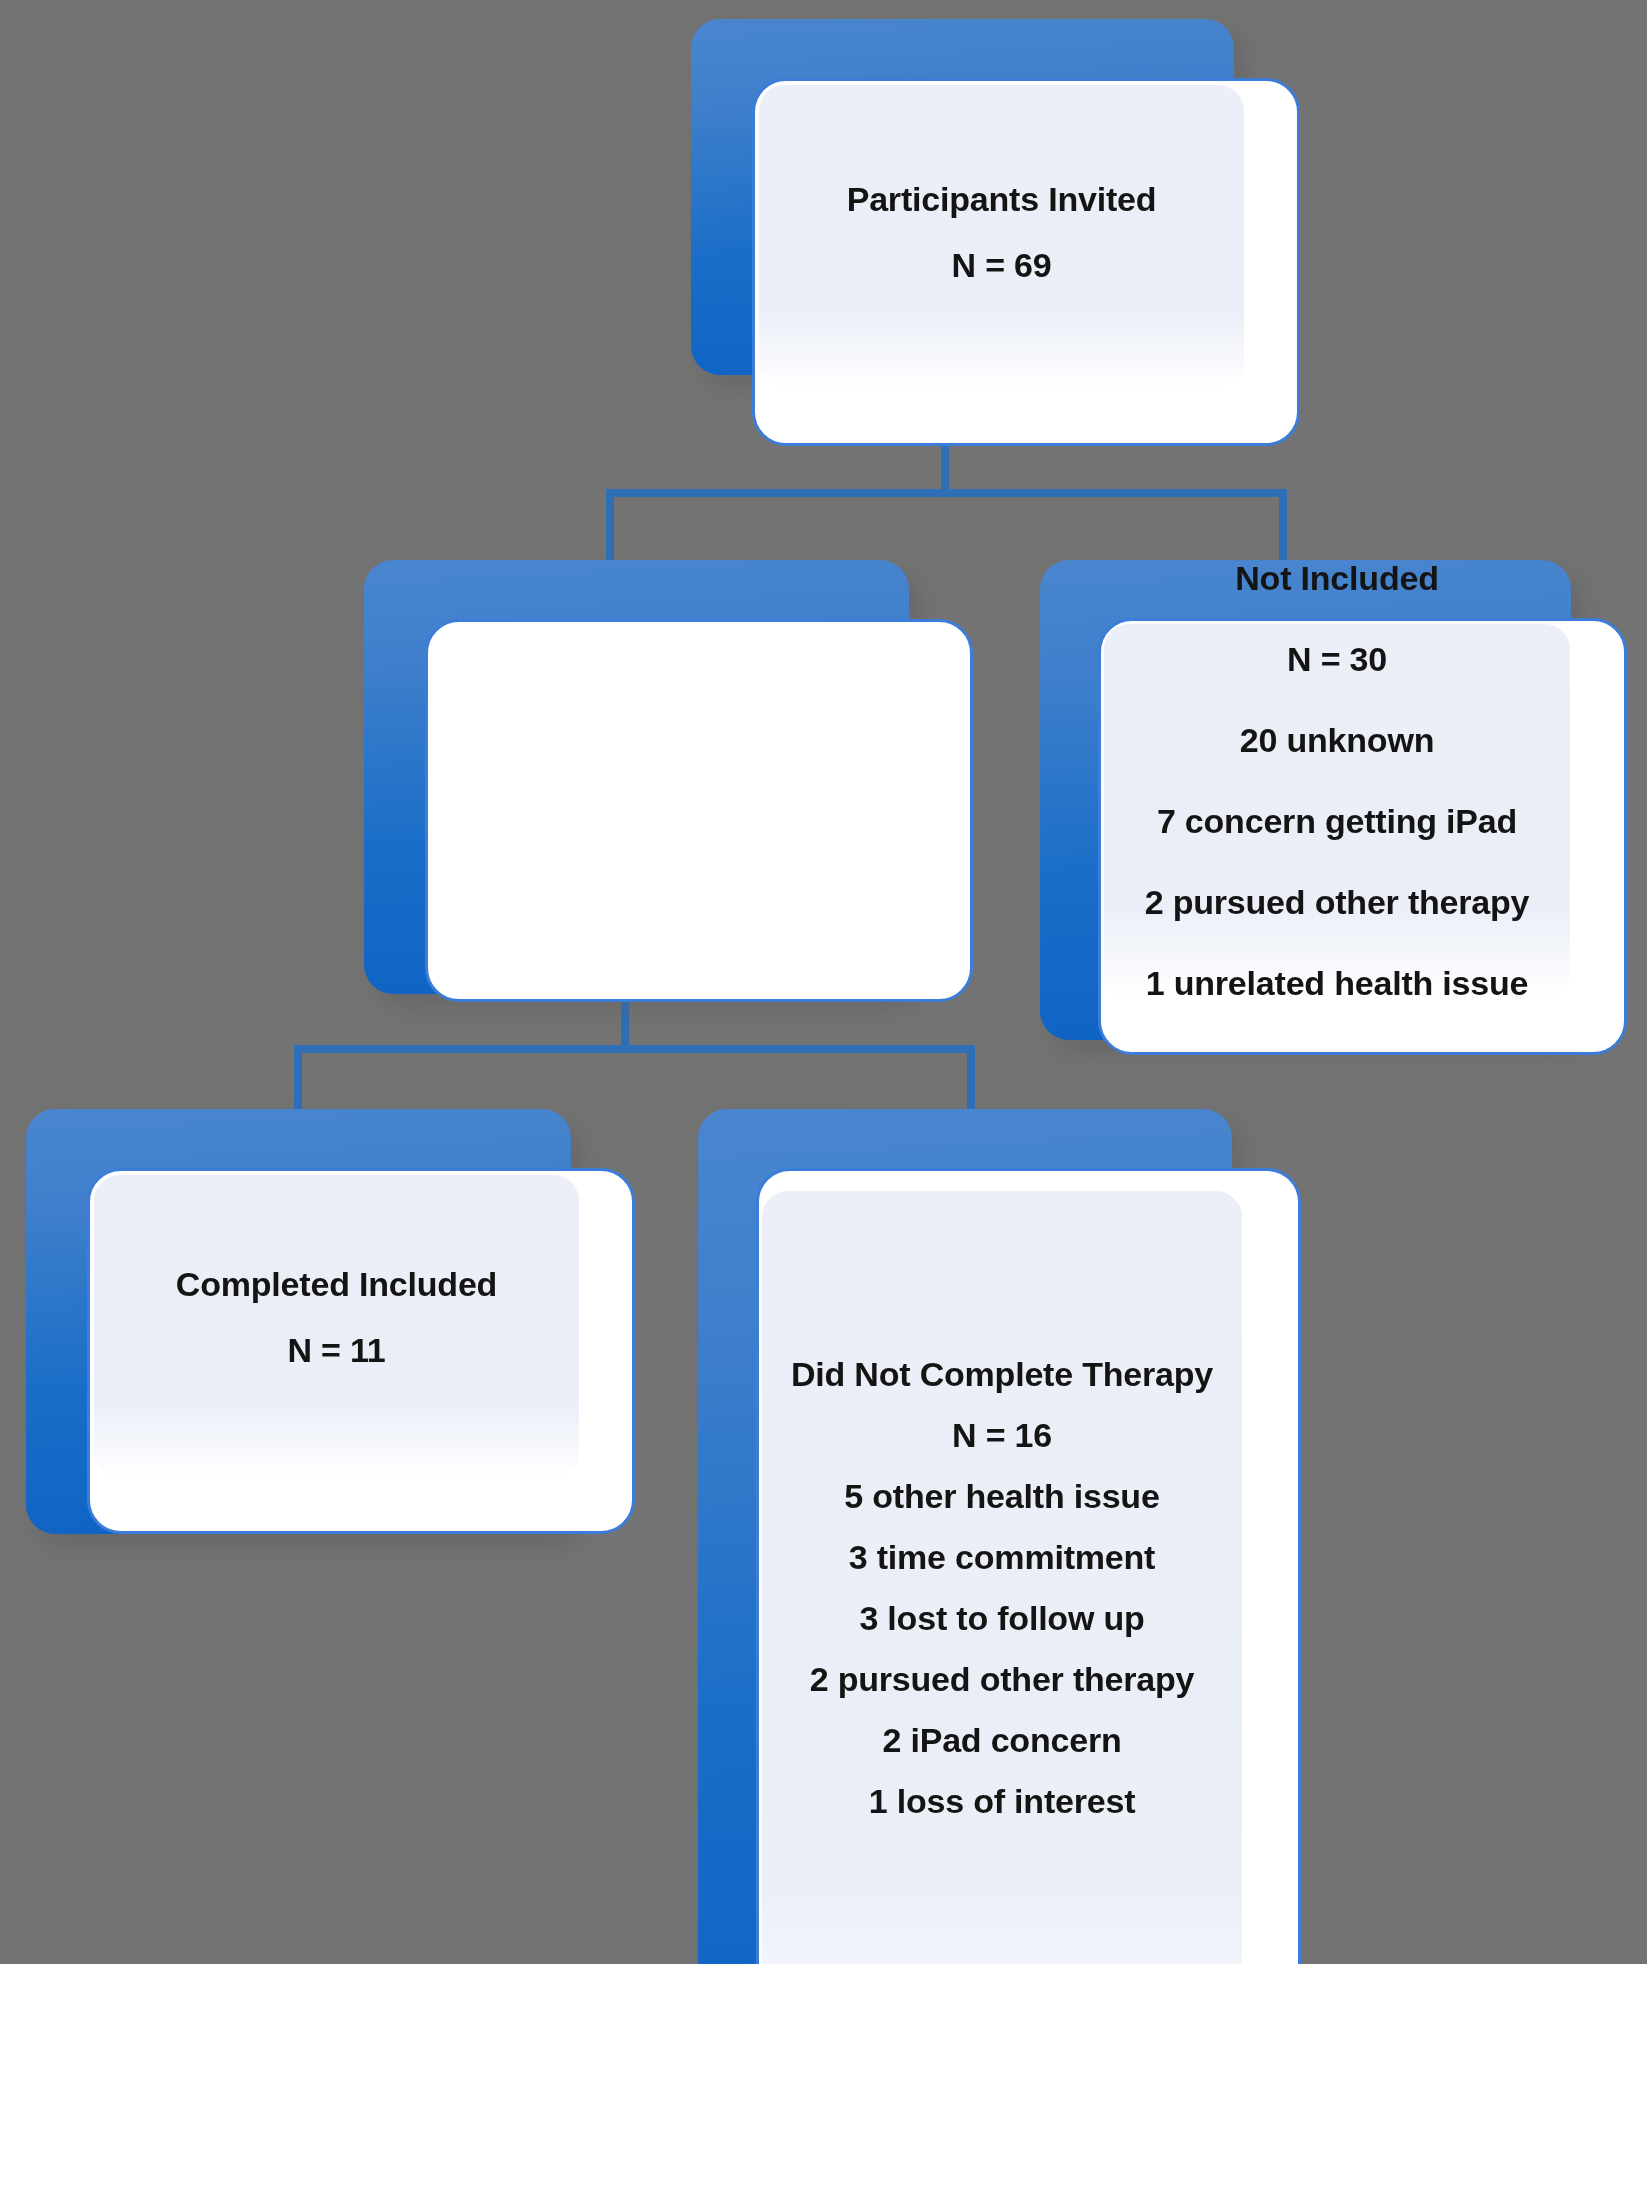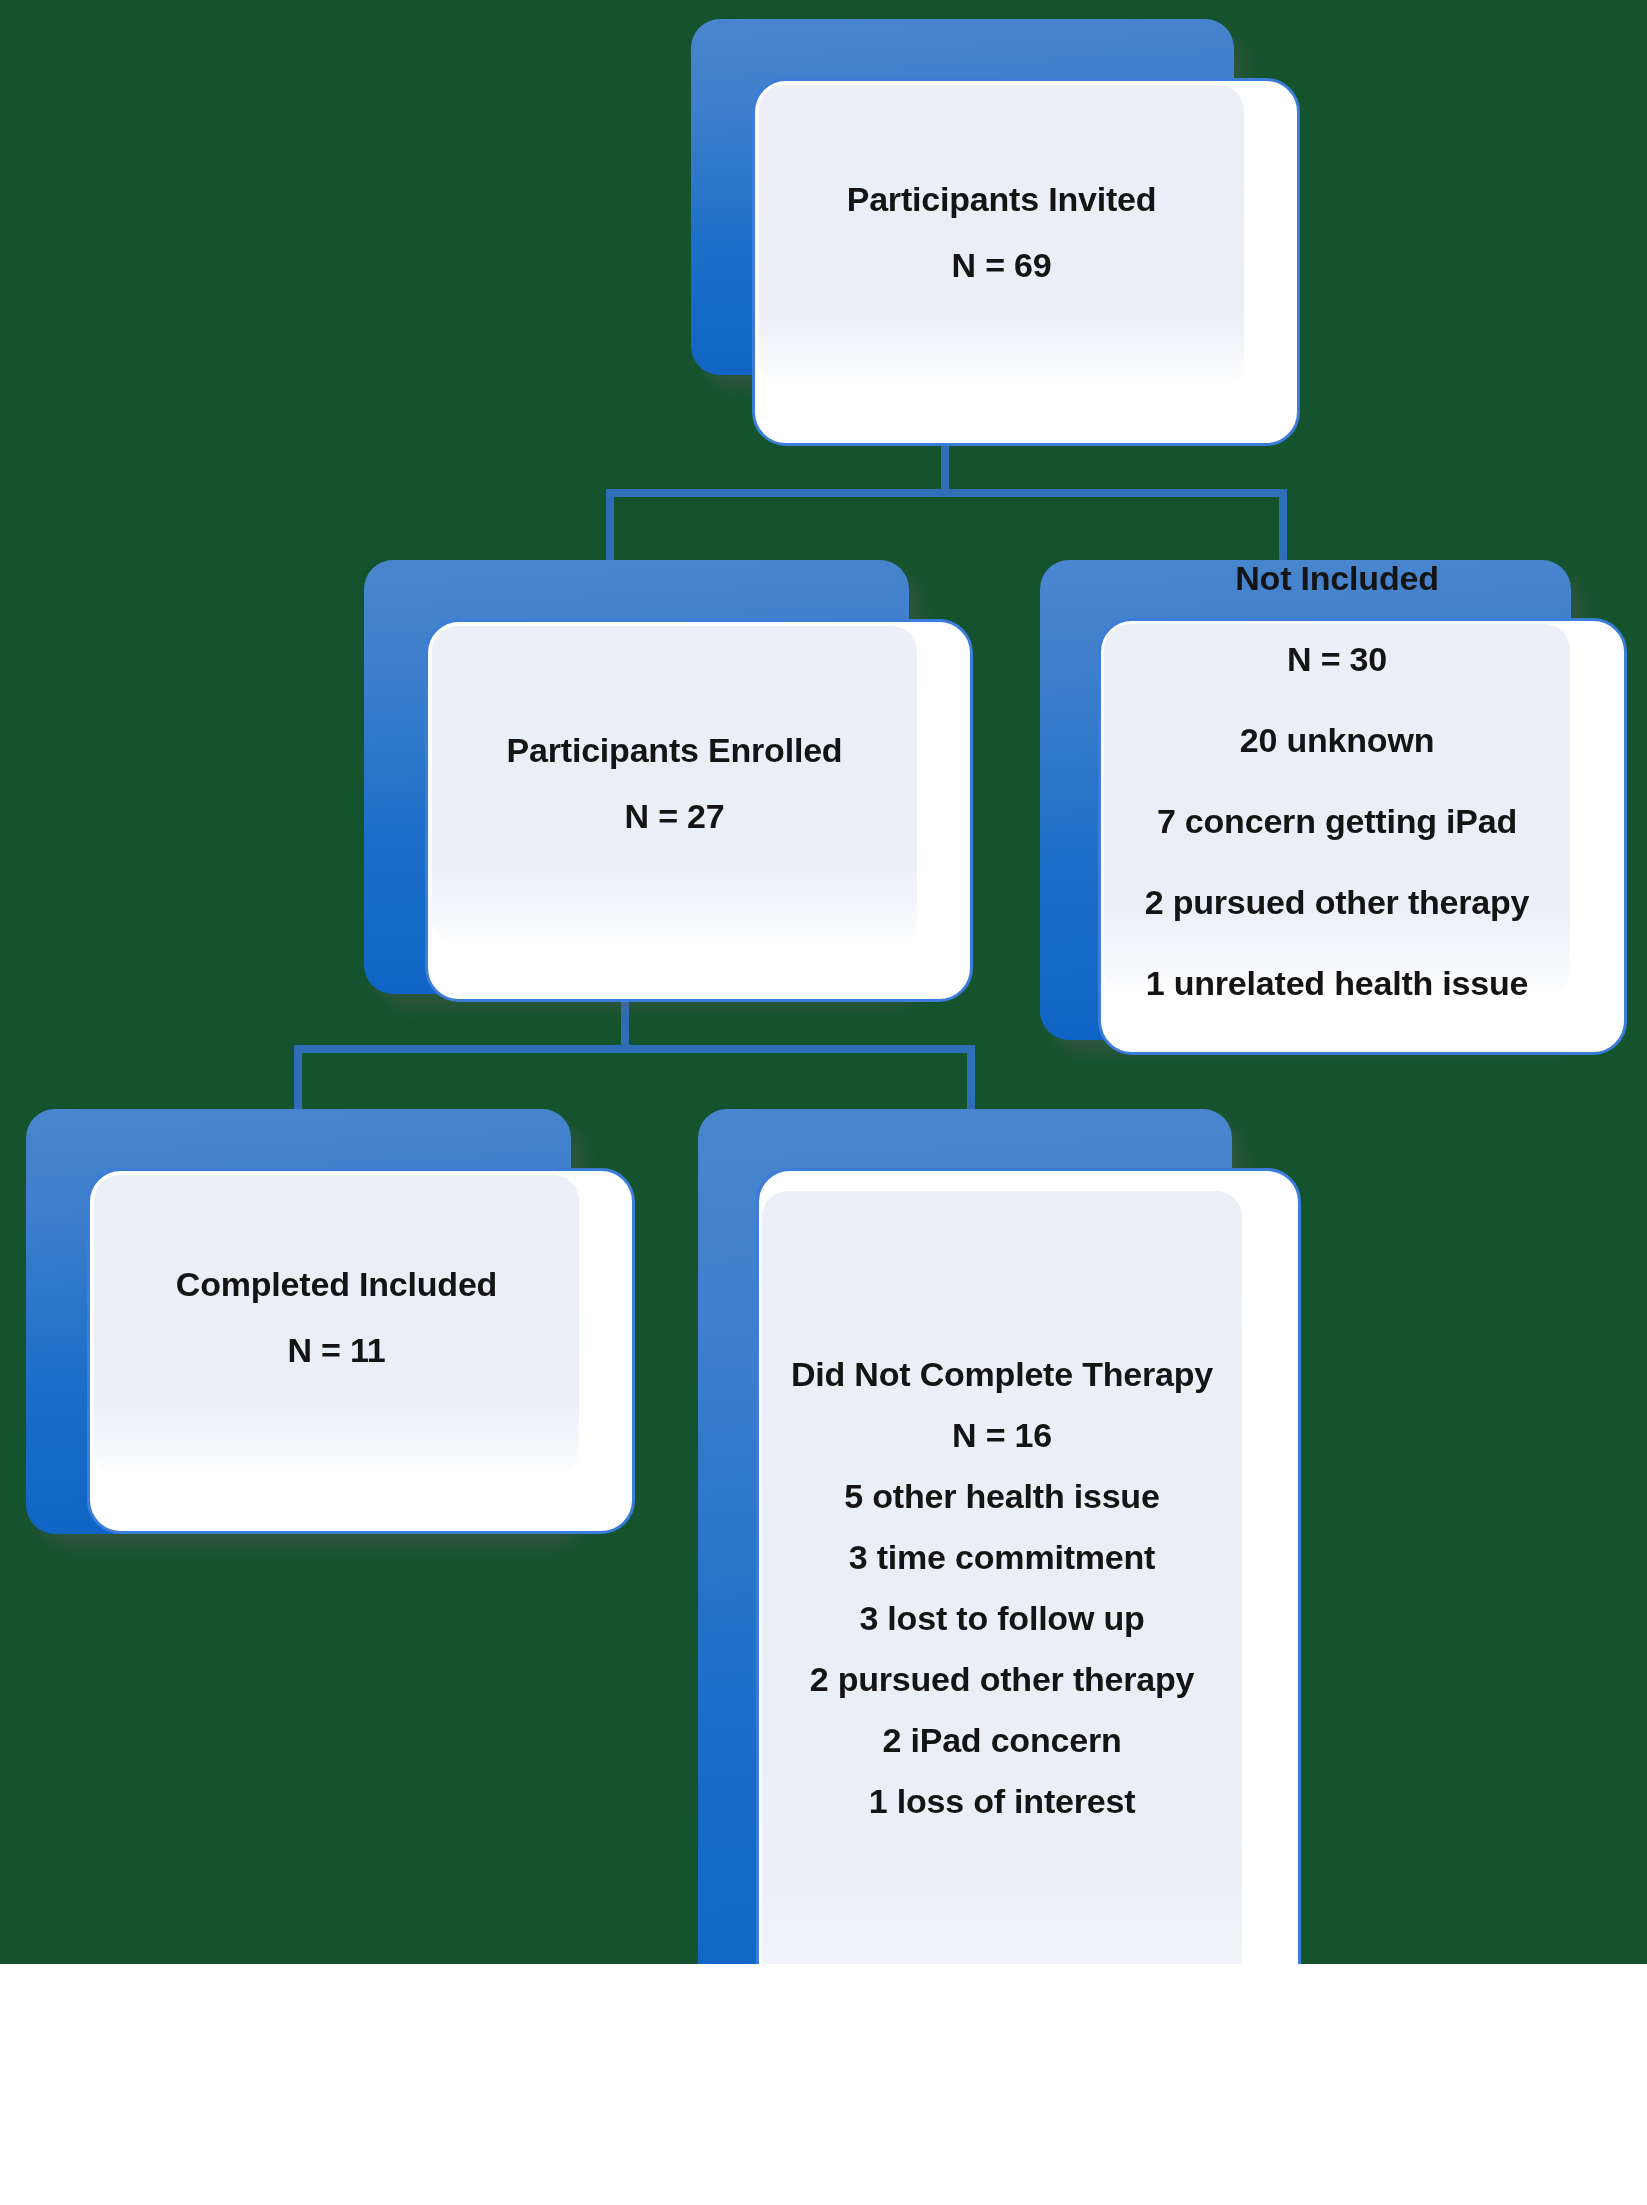--- a/index.html
+++ b/index.html
@@ -8,21 +8,21 @@
     padding: 0;
     background: #ffffff;
   }
   body {
     font-family: "Liberation Sans", sans-serif;
   }
   #canvas {
     position: relative;
     width: 1648px;
     height: 1964px;
-    background: #14532d;
+    background: #737373;
     overflow: hidden;
   }
 
   
   .conn {
     position: absolute;
     background: #2f6fb8;
     z-index: 1;
   }
   .conn-v { width: 7.7px; }
@@ -101,24 +101,20 @@
 
   <div class="plate" style="left:691px; top:18.7px; width:543px; height:356px;"></div>
   <div class="frame" style="left:752px; top:78px; width:548px; height:368px;"></div>
   <div class="panel lines-invited" style="left:759px; top:85px; width:485px; height:303px;">
     <div class="node-text t-title">Participants Invited</div>
     <div class="node-text t-line">N = 69</div>
   </div>
 
   <div class="plate" style="left:364px; top:560px; width:545px; height:434px;"></div>
   <div class="frame" style="left:425px; top:619px; width:548px; height:383px;"></div>
-  <div class="panel lines-enrolled" style="left:432px; top:626px; width:485px; height:320px;">
-    <div class="node-text t-title">Participants Enrolled</div>
-    <div class="node-text t-line">N = 27</div>
-  </div>
 
   <div class="plate" style="left:1040px; top:560px; width:531px; height:480px;"></div>
   <div class="frame" style="left:1098px; top:618px; width:529px; height:437px;"></div>
   <div class="panel lines-notincl" style="left:1104px; top:624px; width:466px; height:374px;">
     <div class="node-text t-title">Not Included</div>
     <div class="node-text t-line">N = 30</div>
     <div class="node-text t-line">20 unknown</div>
     <div class="node-text t-line">7 concern getting iPad</div>
     <div class="node-text t-line">2 pursued other therapy</div>
     <div class="node-text t-line">1 unrelated health issue</div>

